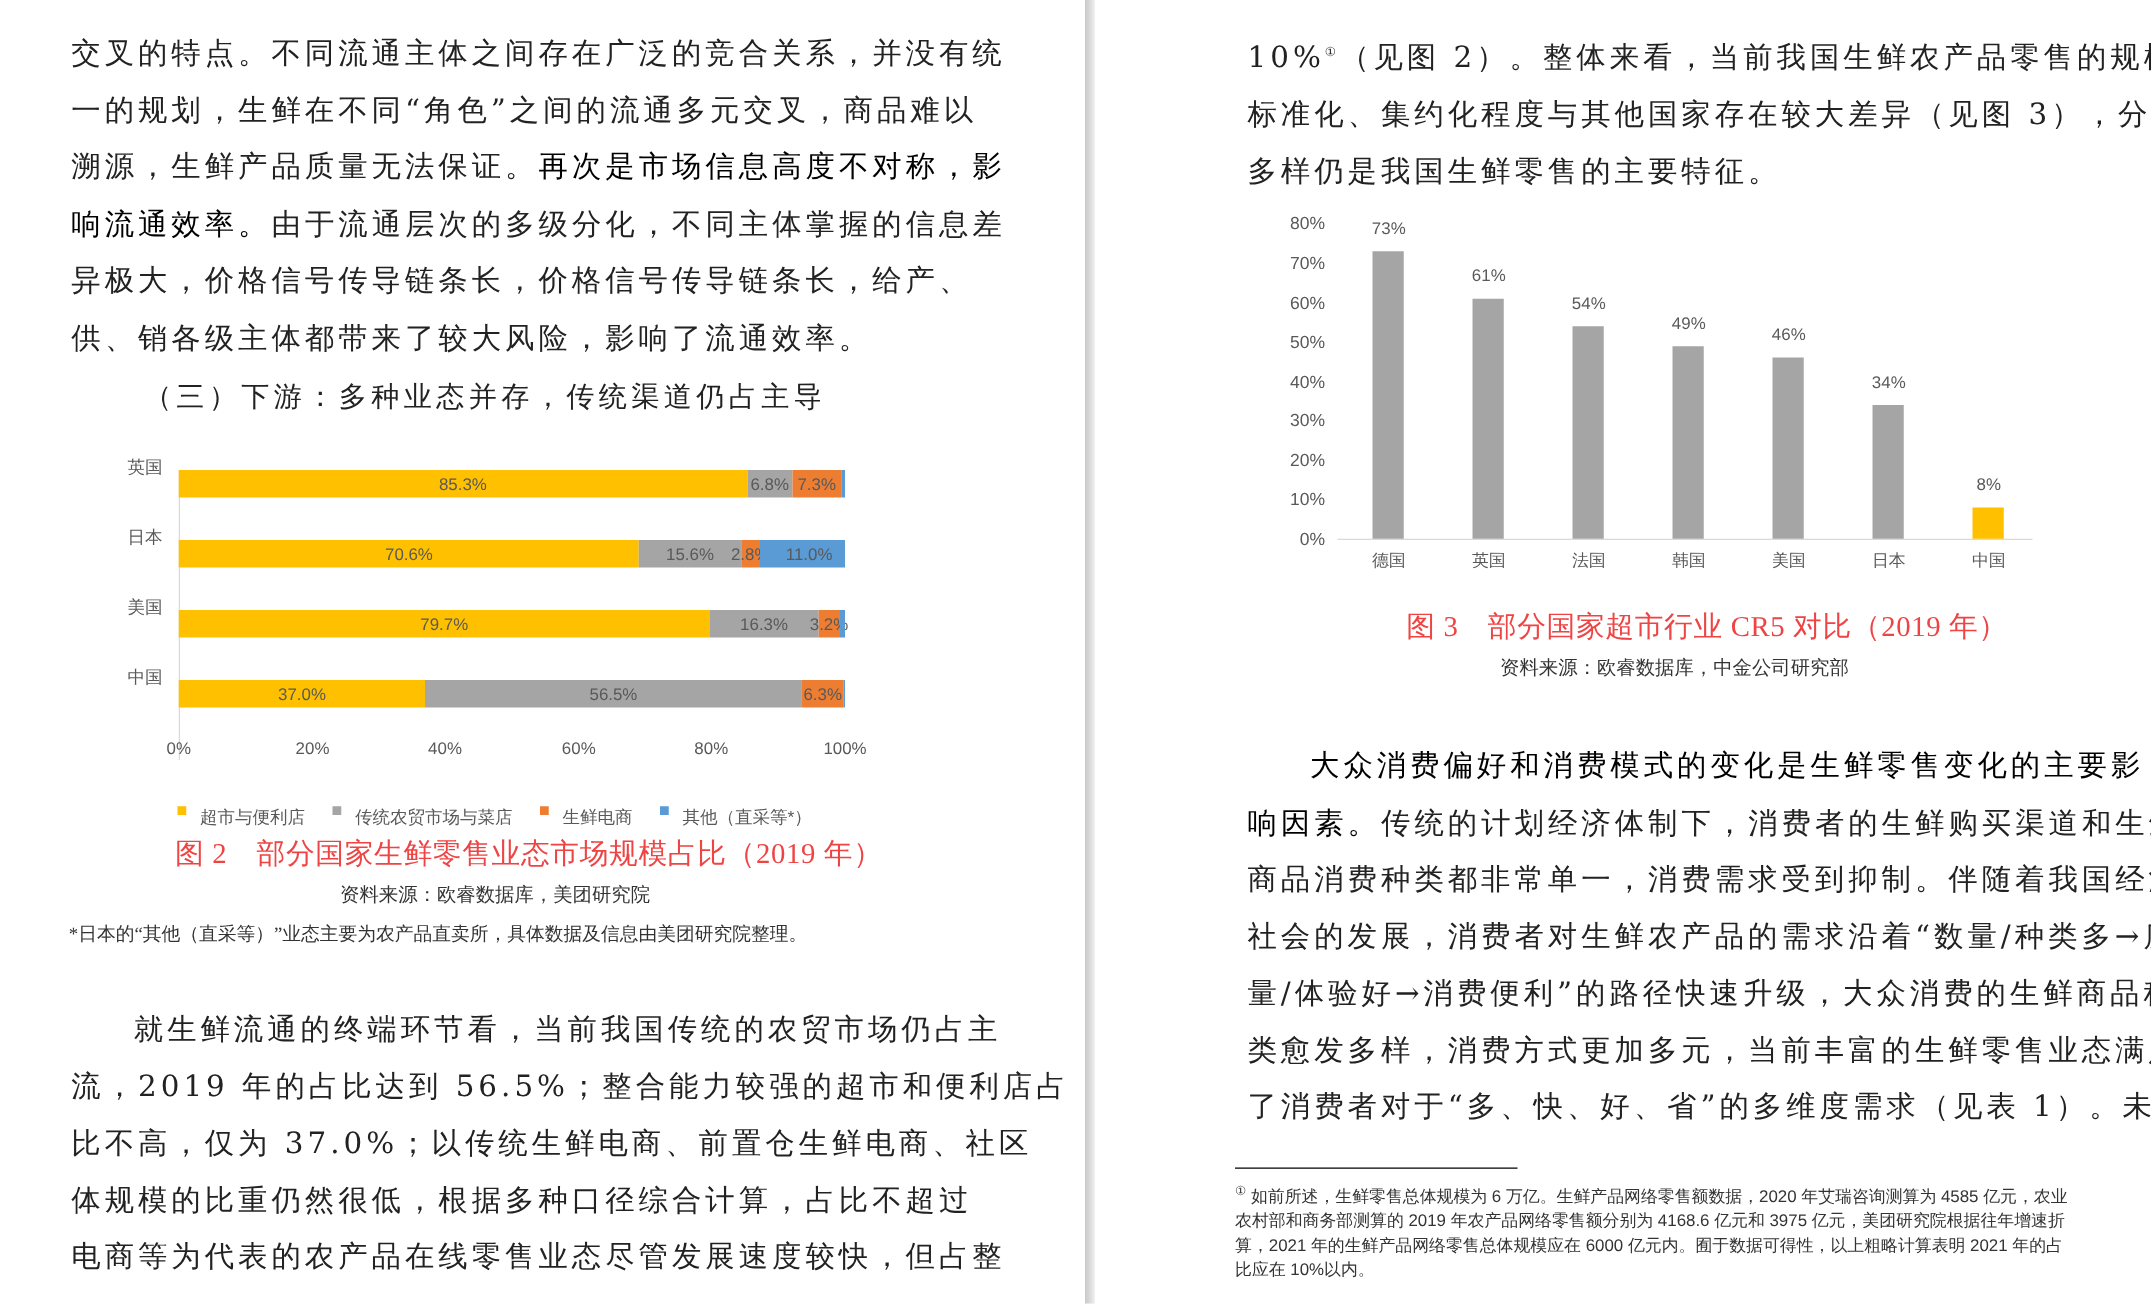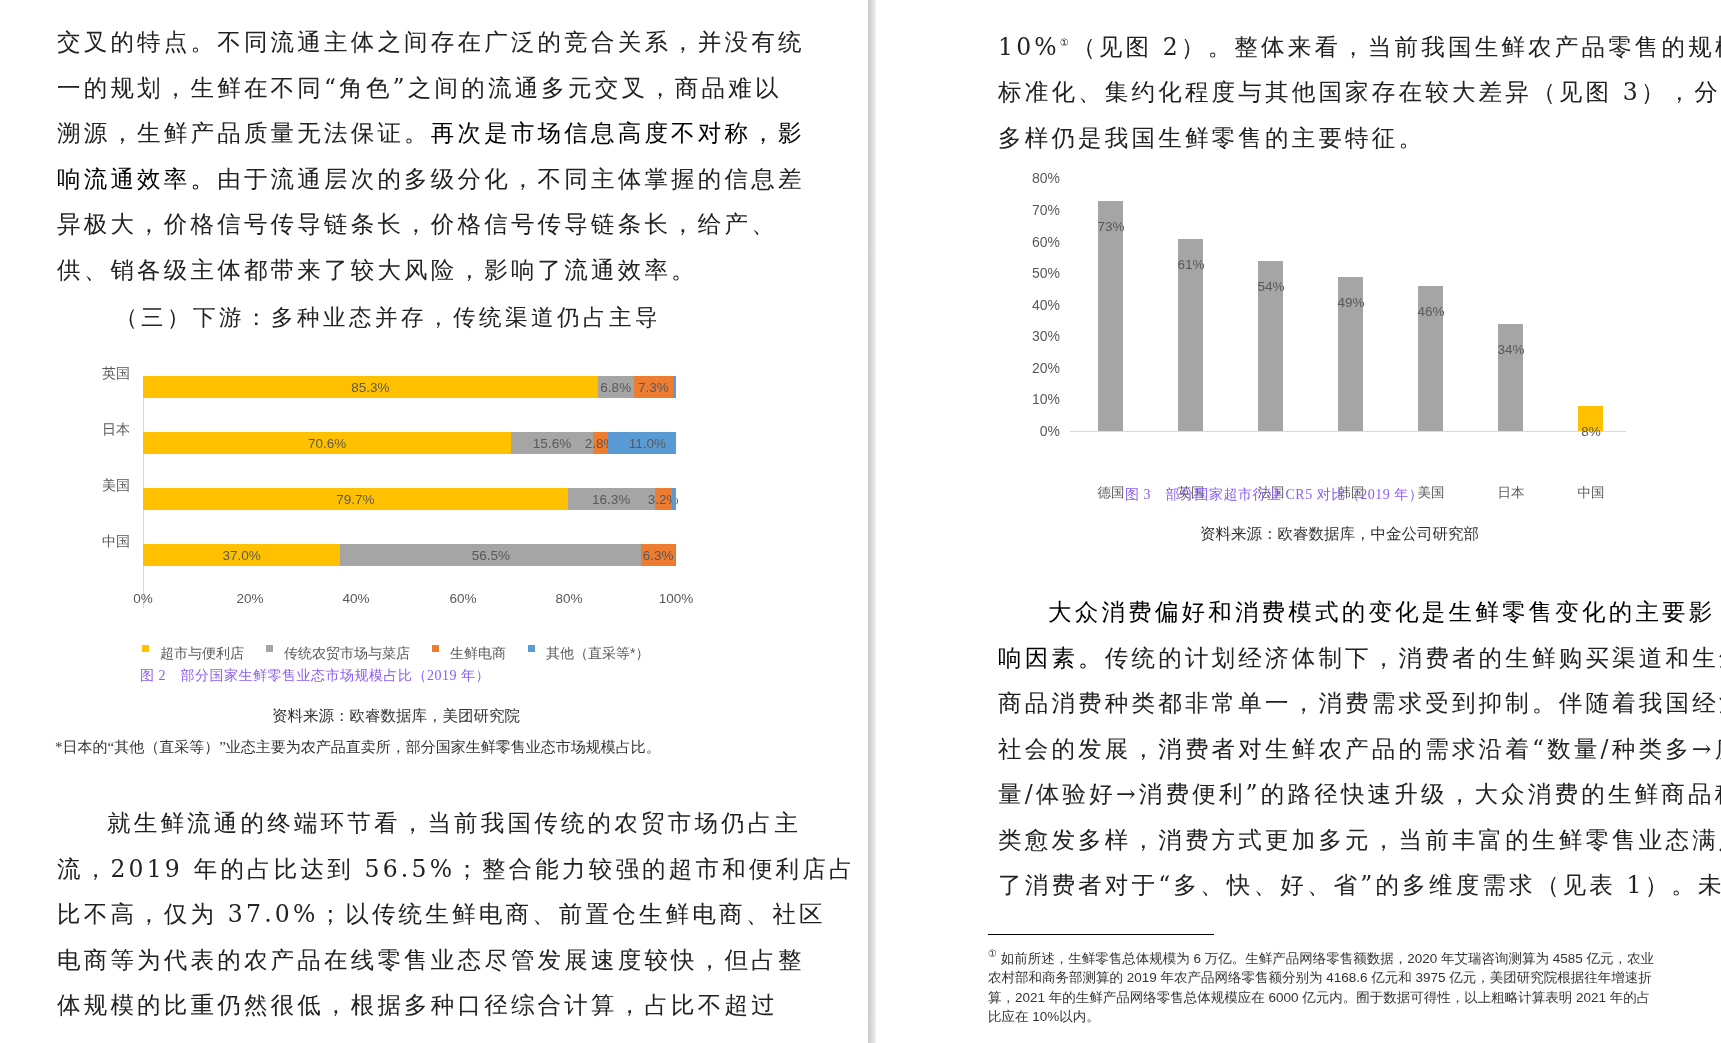--- a/index.html
+++ b/index.html
@@ -7,38 +7,38 @@
          font-family:"DejaVu Serif", "Liberation Serif", serif; color:#1a1a1a; }
   .page { position:absolute; top:0; height:1043px; background:#fff; }
   #left-page { left:0; width:868px; }
   #right-page { left:876px; width:845px; }
   #page-divider { position:absolute; left:868px; top:0; width:8px; height:1043px;
                   background:linear-gradient(to right,#c9c9c9,#dedede 60%,#f2f2f2); }
   .para { position:absolute; font-size:23.5px; line-height:45.5px; letter-spacing:3.2px; color:#222; }
   .para .line { display:block; white-space:nowrap; }
   b, .bold { font-weight:normal; color:#000; }
   .heading { position:absolute; font-size:22.5px; letter-spacing:3.5px; white-space:nowrap; color:#222; }
-  .caption { position:absolute; font-size:14px; white-space:nowrap; color:#8b5cf6; font-family:"Liberation Serif","DejaVu Serif",serif; letter-spacing:0.5px; }
+  .caption { position:absolute; font-size:23px; white-space:nowrap; color:#ef4444; font-family:"Liberation Serif","DejaVu Serif",serif; letter-spacing:0.5px; }
   .source { position:absolute; font-size:15.5px; white-space:nowrap; color:#333; font-family:"Liberation Serif","DejaVu Serif",serif; }
   .note { position:absolute; font-size:15px; white-space:nowrap; color:#333; font-family:"Liberation Serif","DejaVu Serif",serif; }
   
   .chart { position:absolute; font-family:"Liberation Sans","DejaVu Sans",sans-serif; }
   #chart-stacked { left:80px; top:360px; width:640px; height:290px; }
   .ylab { position:absolute; font-size:14px; color:#595959; width:50px; text-align:right; }
   .hbar { position:absolute; height:22px; display:flex; }
   .seg { height:100%; display:flex; align-items:center; justify-content:center; font-size:13.5px; color:#595959; overflow:visible; white-space:nowrap; }
   .xtick { position:absolute; font-size:13.5px; color:#595959; transform:translateX(-50%); }
   .axis-v { position:absolute; width:1px; background:#d9d9d9; }
   .legend { position:absolute; font-size:14px; color:#595959; white-space:nowrap; display:flex; gap:22px; }
   .legend-item { display:flex; gap:11px;margin-top:27px; }
   .swatch { display:inline-block; width:7px; height:7px; }
   
   #chart-column { left:1020px; top:160px; width:640px; height:320px; }
   .col { position:absolute; width:25px; }
-  .col-label { position:absolute; font-size:13.5px; color:#595959; transform:translateX(-50%); white-space:nowrap;margin-top:44px; }
+  .col-label { position:absolute; font-size:13.5px; color:#595959; transform:translateX(-50%); white-space:nowrap; }
   .axis-h { position:absolute; height:1px; background:#d9d9d9; }
   .footnote-rule { position:absolute; left:988px; top:934px; width:226px; height:1px; background:#000; }
   .footnote { position:absolute; left:988px; top:944px; width:700px; font-size:13.5px; line-height:19.5px; color:#333; font-family:"Liberation Sans","DejaVu Sans",sans-serif; }
   .footnote .line { display:block; white-space:nowrap; }
   sup { font-size:10px; }
 </style>
 </head>
 <body>
 
 <div id="left-page" class="page">
@@ -111,28 +111,28 @@
         </span>
       <span class="legend-item">
           <span class="swatch" style="background:#5B9BD5;"></span>
           <span>其他（直采等*）</span>
         </span>
     </div>
   </div>
 
   <div class="caption" style="left:140px; top:667px;">图 2　部分国家生鲜零售业态市场规模占比（2019 年）</div>
   <div class="source" style="left:272px; top:706px;">资料来源：欧睿数据库，美团研究院</div>
-  <div class="note" style="left:55px; top:738px;">*日本的“其他（直采等）”业态主要为农产品直卖所，部分国家生鲜零售业态市场规模占比。</div>
+  <div class="note" style="left:55px; top:738px;">*日本的“其他（直采等）”业态主要为农产品直卖所，具体数据及信息由美团研究院整理。</div>
 
   <div class="para" style="left:57px; top:801px;">
     <span class="line" style="text-indent:50px;">就生鲜流通的终端环节看，当前我国传统的农贸市场仍占主</span>
     <span class="line">流，2019 年的占比达到 56.5%；整合能力较强的超市和便利店占</span>
     <span class="line">比不高，仅为 37.0%；以传统生鲜电商、前置仓生鲜电商、社区</span>
+    <span class="line">体规模的比重仍然很低，根据多种口径综合计算，占比不超过</span>
     <span class="line">电商等为代表的农产品在线零售业态尽管发展速度较快，但占整</span>
-    <span class="line">体规模的比重仍然很低，根据多种口径综合计算，占比不超过</span>
   </div>
 </div>
 
 <div id="page-divider"></div>
 
 <div id="right-page" class="page"></div>
 
 <div class="para" style="left:998px; top:20px;">
   <span class="line"><span>10%</span><sup>①</sup><span>（见图 2）。整体来看，当前我国生鲜农产品零售的规模化、</span></span>
   <span class="line">标准化、集约化程度与其他国家存在较大差异（见图 3），分散与</span>

